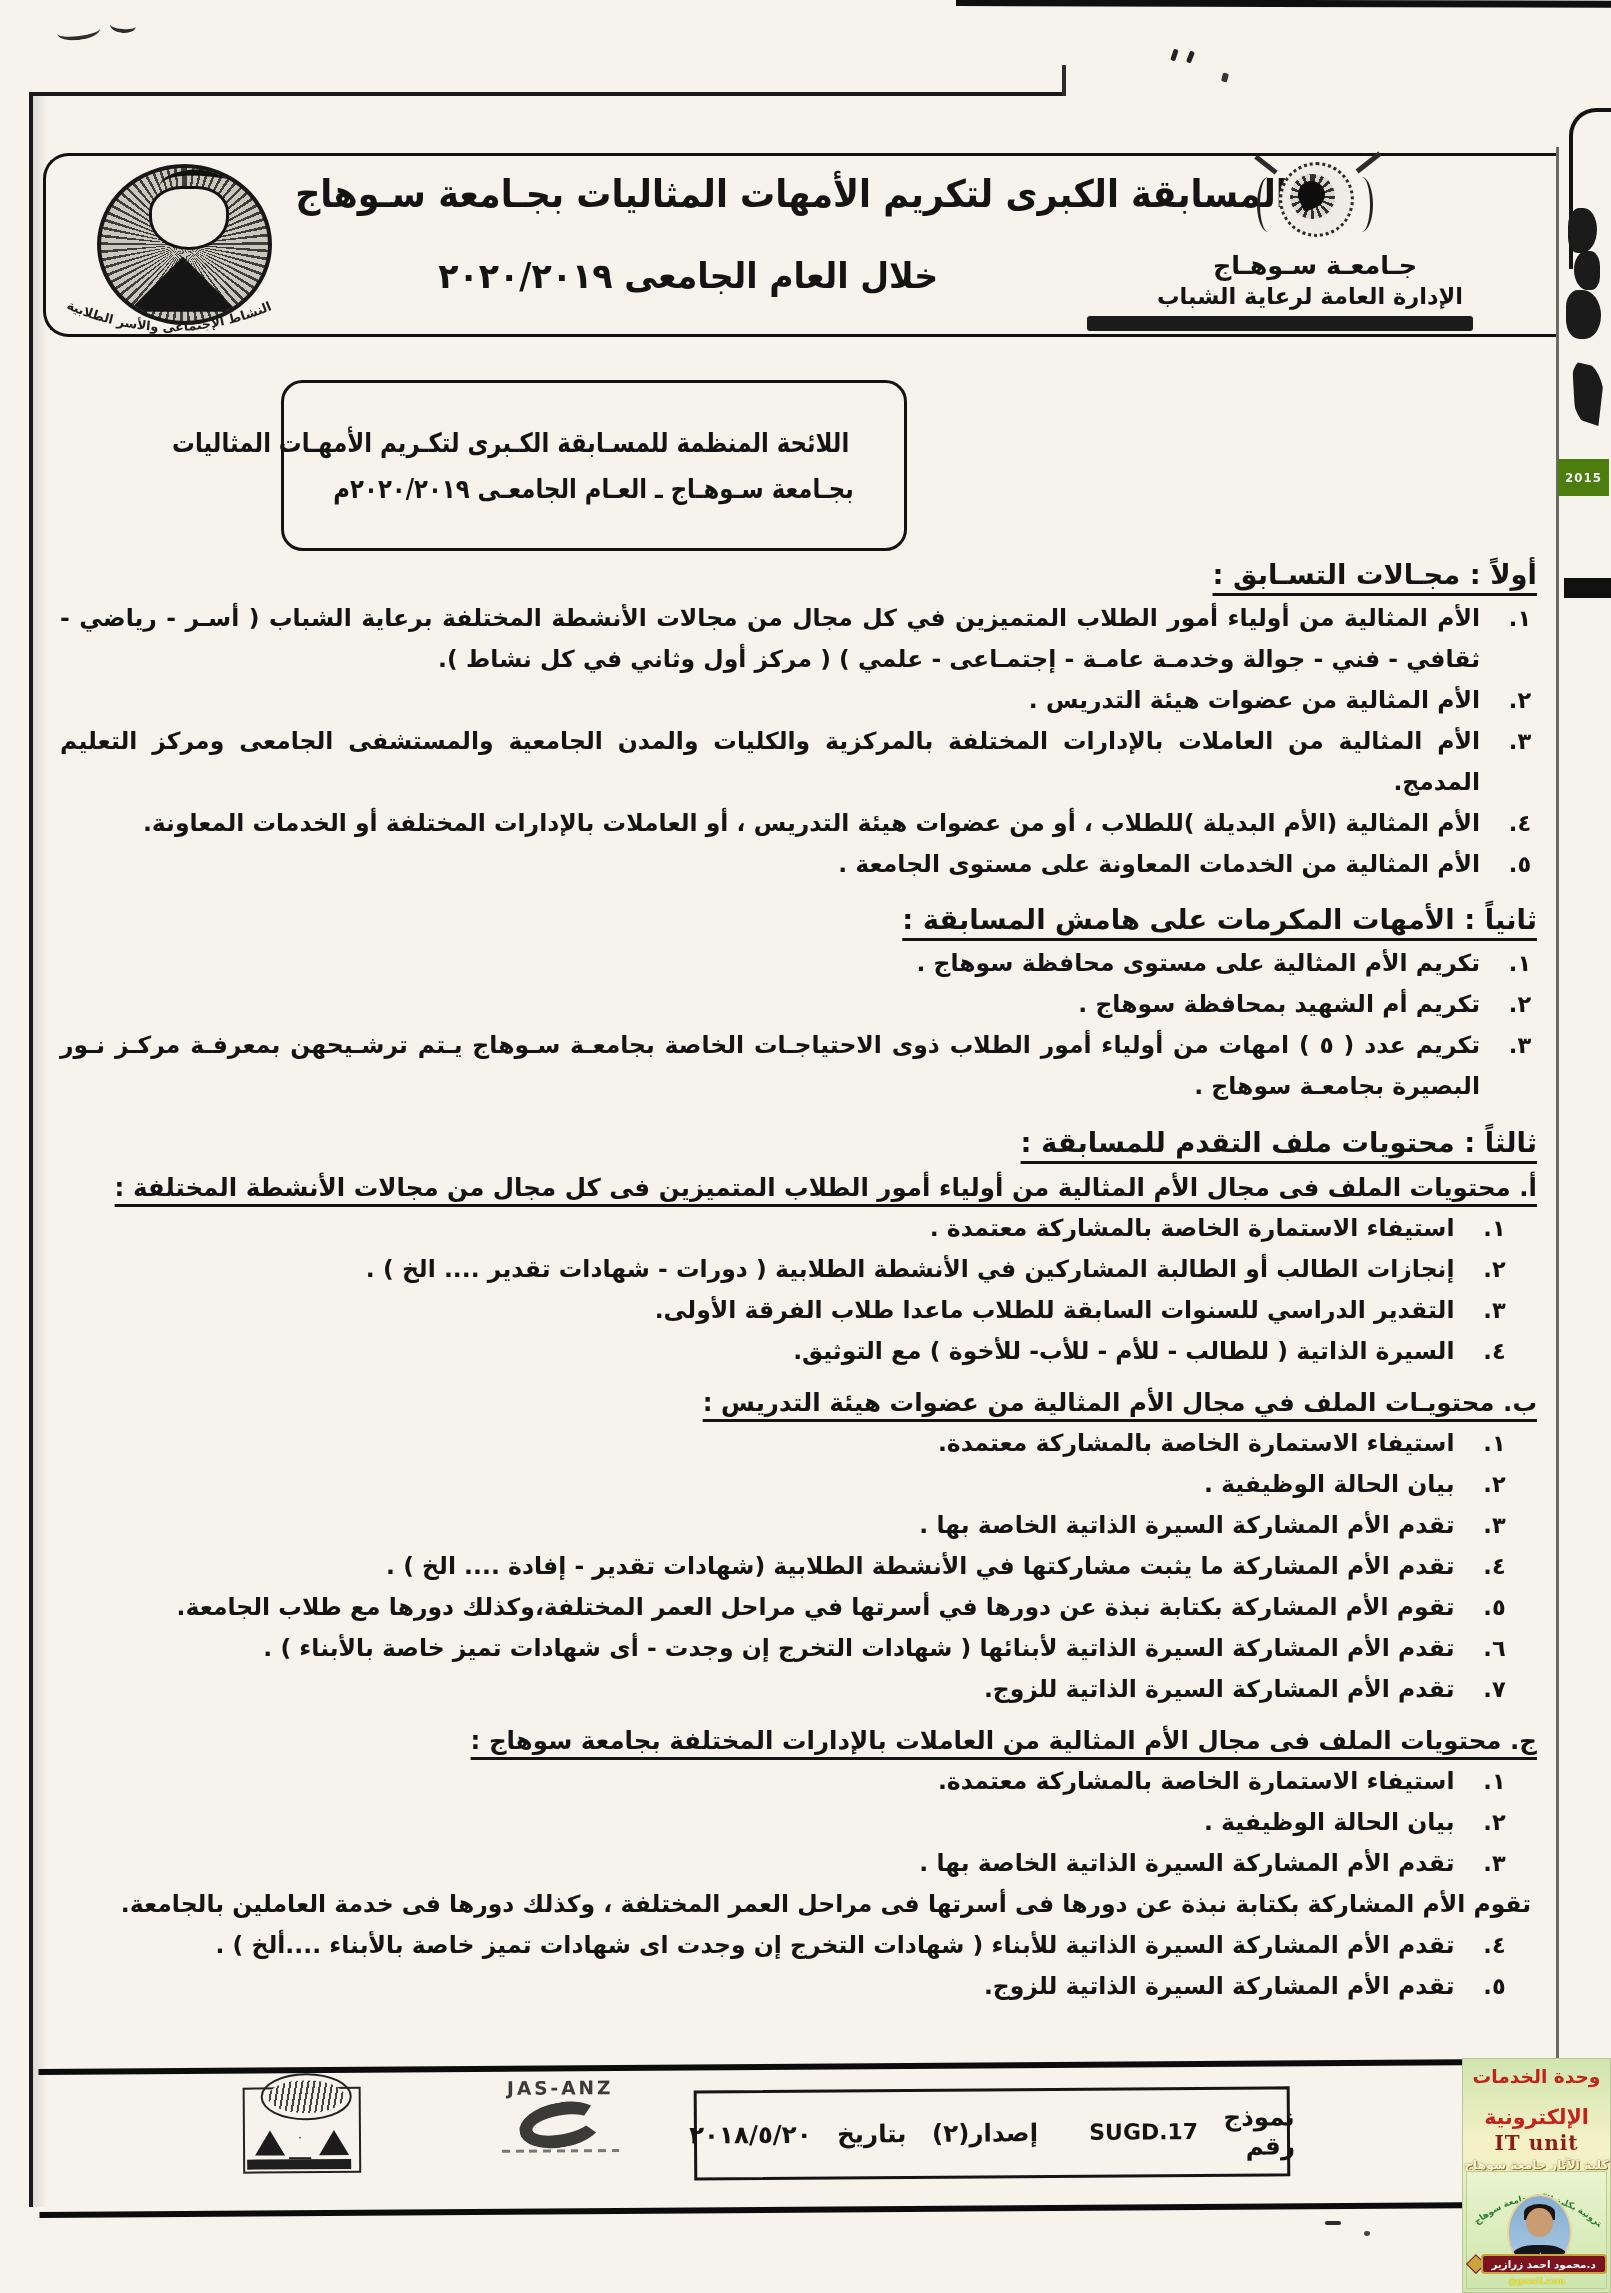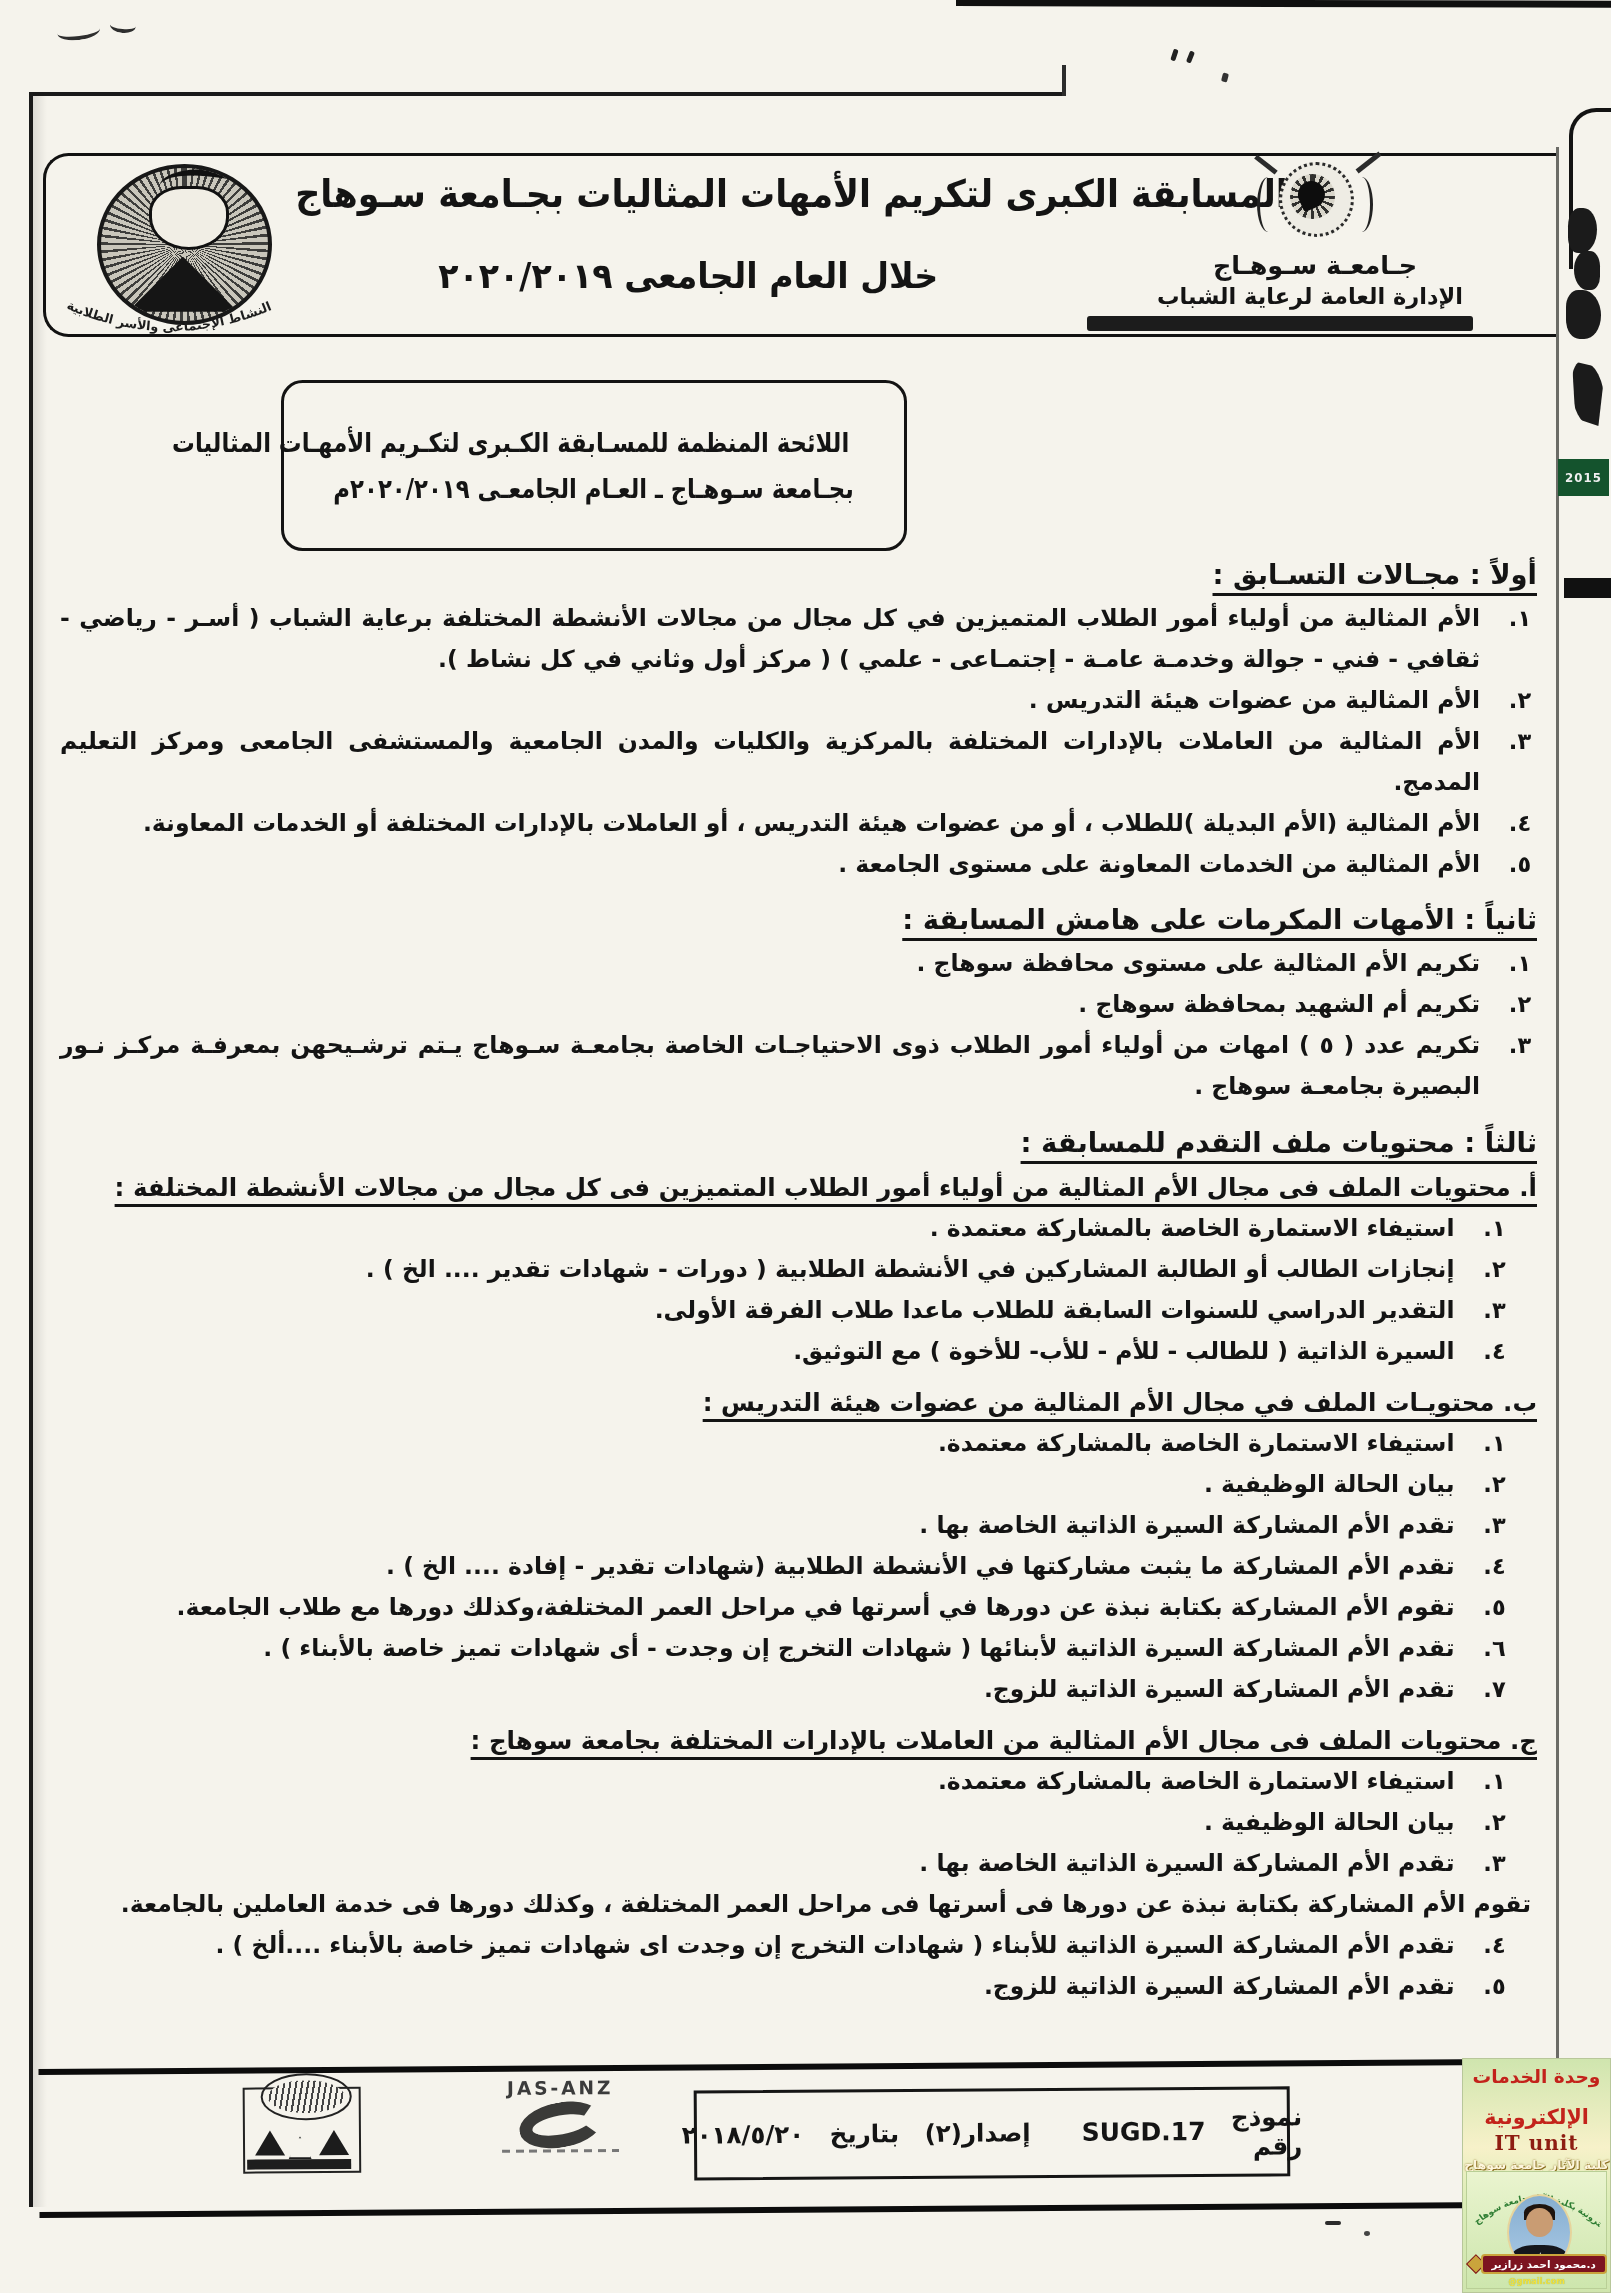--- a/index.html
+++ b/index.html
@@ -21,21 +21,21 @@
   .dust2{position:absolute;left:1364px;top:2231px;width:5.9px;height:4.9px;background:#444;border-radius:50%;}
 
   
   .strip-line{position:absolute;left:1556px;top:147px;width:2.9px;height:1917px;background:#6b6b66;}
   .frag-corner{position:absolute;left:1569px;top:108px;width:39px;height:157px;border-left:4.9px solid #131313;border-top:4.9px solid #131313;border-top-left-radius:27.4px;}
   .blob{position:absolute;background:#1b1b1b;}
   .blob1{left:1568px;top:208px;width:29px;height:45px;border-radius:46% 54% 60% 40%;}
   .blob2{left:1574px;top:251px;width:25.5px;height:39px;border-radius:55% 45% 40% 60%;}
   .blob3{left:1566px;top:290px;width:35px;height:49px;border-radius:40% 60% 55% 45%;}
   .blob4{left:1572px;top:361px;width:33px;height:65px;border-radius:30% 70% 20% 60%;clip-path:polygon(0 0,100% 12%,80% 100%,10% 88%);}
-  .frag-stamp{position:absolute;left:1558px;top:459px;width:51px;height:37px;background:#14532d;color:#efefef;font-size:11.8px;font-weight:bold;display:flex;align-items:center;justify-content:center;letter-spacing:1px;}
+  .frag-stamp{position:absolute;left:1558px;top:459px;width:51px;height:37px;background:#4d7c0f;color:#efefef;font-size:11.8px;font-weight:bold;display:flex;align-items:center;justify-content:center;letter-spacing:1px;}
   .frag-bar{position:absolute;left:1564px;top:578px;width:47px;height:19.6px;background:#111;}
 
   
   .banner{position:absolute;left:43px;top:153px;width:1510px;height:178px;border:3.9px solid #111;border-right:none;border-radius:25.5px 0 0 25.5px;}
   .m-logo{position:absolute;left:51px;top:7.8px;width:167px;height:153px;border:4.9px solid #181818;border-radius:50%;
     background:repeating-conic-gradient(from 0deg,#3d3d3b 0deg 2deg,#c9c6bb 2deg 5.5deg);overflow:hidden;}
   .m-face{position:absolute;left:29%;top:12%;width:44%;height:38%;background:#f1eee5;border:3.9px solid #111;border-radius:50% 50% 62% 62%;}
   .m-swoosh{position:absolute;right:-8%;top:2%;width:74%;height:30%;border-top:7.8px solid #111;border-radius:50%;transform:rotate(10deg);}
   .m-mound{position:absolute;left:16%;bottom:6%;width:66%;height:36%;background:#151515;clip-path:polygon(50% 0,100% 100%,0 100%);}
   .m-caption{position:absolute;left:-15.7px;top:116px;width:274px;height:88px;overflow:visible;}
@@ -86,21 +86,21 @@
   .aja-tri-r{position:absolute;right:9.8px;bottom:15.7px;width:0;height:0;border-left:15.7px solid transparent;border-right:15.7px solid transparent;border-bottom:25.5px solid #1c1c1c;}
   .aja-tri-c{position:absolute;left:40px;bottom:15.7px;width:0;height:0;border-left:13.7px solid transparent;border-right:13.7px solid transparent;border-bottom:23.5px solid transparent;box-sizing:border-box;}
   .aja-tri-c::after{content:"";position:absolute;left:-9.8px;top:3.9px;width:19.6px;height:19.6px;border:2.9px solid #1c1c1c;clip-path:polygon(50% 0,100% 100%,0 100%);}
   .aja-bar{position:absolute;left:2px;bottom:2px;width:104px;height:9.8px;background:#1e1e1e;}
   .jas{position:absolute;left:443px;top:5.9px;width:157px;text-align:center;}
   .jas-label{font-size:18.6px;font-weight:bold;color:#3b3b3b;letter-spacing:2.9px;font-family:"DejaVu Sans",sans-serif;}
   .g-mark{margin:3.9px auto 0;width:84px;height:45px;border-radius:50%;border:13.7px solid #3a3a38;border-right-color:transparent;transform:rotate(-10deg);box-sizing:border-box;}
   .g-under{margin:2px auto 0;width:118px;height:2.9px;background:repeating-linear-gradient(90deg,#777 0 7.8px,transparent 7.8px 13.7px);}
   .form-box{position:absolute;left:655px;top:19.6px;width:590px;height:84px;border:3.9px solid #151515;direction:rtl;
     display:flex;align-items:center;justify-content:center;gap:25.5px;font-size:24.5px;font-weight:bold;}
-  .form-box .latin{direction:ltr;font-size:25px;}
+  .form-box .latin{direction:ltr;font-size:22px;}
 
   
   .stamp{position:absolute;left:1462px;top:2058px;width:149px;height:235px;background:linear-gradient(180deg,#cfe5ae 0%,#f7f1c9 38%,#dcedb8 60%,#cfe5ae 100%);
     box-shadow:0 0 0 1px #b8c79a inset;text-align:center;overflow:hidden;}
   .st-l1{margin-top:7.8px;font-size:18.6px;font-weight:bold;color:#c3231b;}
   .st-l2{font-size:20.6px;font-weight:bold;color:#c3231b;margin-top:18px;}
   .st-l3{font-family:"DejaVu Serif",serif;font-size:20px;font-weight:bold;color:#8e1d12;letter-spacing:1px;margin-top:2px;}
   .st-l4{font-size:12.3px;font-weight:bold;color:#fdf6dd;text-shadow:0 0 2px #8a6d1f,1px 1px 0 #8a6d1f;margin-top:2.9px;}
   .st-lower{position:absolute;left:3.9px;right:3.9px;bottom:3.9px;height:116px;background:linear-gradient(#eaf4cf,#cde6ad);border:1px solid #b9cf96;}
   .st-arc{position:absolute;left:0;top:0;width:100%;height:59px;}

